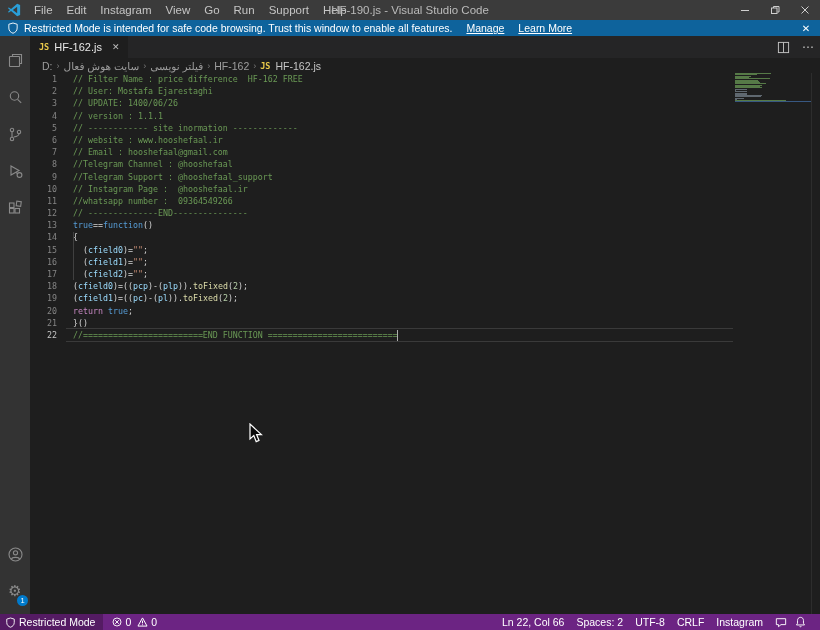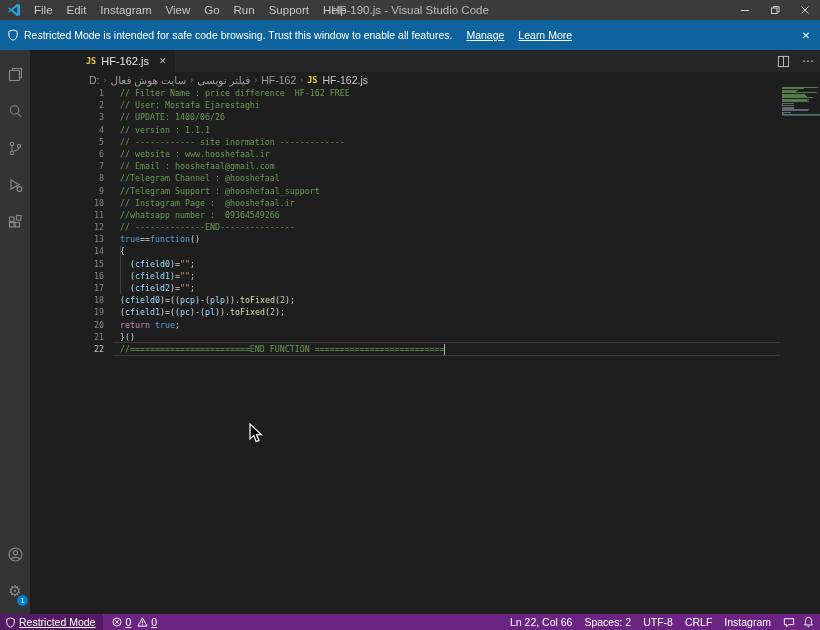--- a/index.html
+++ b/index.html
@@ -11,40 +11,40 @@
   .titlebar { height:20px; background:#3b3b3b; display:flex; align-items:center;
               color:#cccccc; font-size:11.5px; position:relative; flex:0 0 auto; }
   .vscode-logo { width:14px; height:14px; margin:0 6px 0 7px; flex:0 0 auto; }
   .menu-item { padding:12px 7px; line-height:20px; color:#c5c5c5; cursor:default; }
   .window-title { position:absolute; left:50%; transform:translateX(-50%); color:#bbbbbb; white-space:nowrap; }
   .win-controls { position:absolute; right:0; top:0; height:20px; display:flex; }
   .win-btn { width:30px; height:20px; display:flex; align-items:center; justify-content:center; }
   .win-btn svg { stroke:#cfcfcf; }
 
   
-  .banner { height:30px; background:#0E639C; color:#ffffff; display:flex; align-items:center;
+  .banner { height:16px; background:#0E639C; color:#ffffff; display:flex; align-items:center;
             font-size:10.5px; padding:0 6px; flex:0 0 auto; }
   .banner .shield { margin:0 6px 0 2px; }
   .banner-link { text-decoration:underline; margin-left:14px; cursor:pointer; white-space:nowrap; }
   .banner-spacer { flex:1; }
   .banner-close { width:16px; text-align:center; cursor:pointer; font-size:10px; }
 
   
   .workbench { flex:1; display:flex; min-height:0; }
   .activitybar { width:30px; background:#333333; display:flex; flex-direction:column; align-items:center;
                  padding-top:6px; flex:0 0 auto; }
   .act-item { width:30px; height:37px; display:flex; align-items:center; justify-content:center; position:relative; }
   .act-item svg { stroke:#8a8a8a; fill:none; stroke-width:1.1; }
   .act-spacer { flex:1; }
   .gear-glyph { color:#8a8a8a; font-size:15px; line-height:1; font-family:"DejaVu Sans", sans-serif; }
   .badge { position:absolute; right:2px; bottom:4px; min-width:11px; height:11px; border-radius:6px;
            background:#007acc; color:#fff; font-size:7.5px; display:flex; align-items:center;
            justify-content:center; padding:0 2px; }
 
-  .editor-group { flex:1; display:flex; flex-direction:column; min-width:0;margin-left:47px; }
+  .editor-group { flex:1; display:flex; flex-direction:column; min-width:0; }
 
   
   .tabbar { height:22px; background:#252526; display:flex; align-items:stretch; flex:0 0 auto; position:relative; }
   .tab { background:#1e1e1e; display:flex; align-items:center; padding:0 9px; font-size:11px;
          color:#e7e7e7; border-right:1px solid #252526; }
   .js-badge { color:#e8c84a; font-weight:bold; font-size:8.5px; margin-right:5px;
               font-family:"DejaVu Sans Mono", monospace; }
   .tab-close { margin-left:10px; color:#bdbdbd; font-size:9px; cursor:pointer; }
   .editor-actions { position:absolute; right:6px; top:0; height:22px; display:flex; align-items:center; gap:12px; color:#c5c5c5; }
 
@@ -72,22 +72,22 @@
   .minimap { position:absolute; width:56px; }
   .mm-line { position:absolute; height:1px; left:0; }
   .mm-cursor { position:absolute; height:1px; background:rgba(70,120,185,0.65); }
   .overview-border { position:absolute; width:1px; background:rgba(255,255,255,0.07); }
 
   
   .statusbar { height:16px; background:#6c2483; color:#ffffff; display:flex; align-items:center;
                font-size:10.5px; flex:0 0 auto; }
   .sb-prominent { background:#541b63; height:16px; display:flex; align-items:center; padding:0 8px 0 6px; gap:4px; }
   .sb-item { display:flex; align-items:center; gap:3px; padding:0 5px; white-space:nowrap; }
-  .sb-left { display:flex; align-items:center;text-decoration:underline; }
-  .sb-right { margin-left:auto; display:flex; align-items:center; padding-right:0; }
+  .sb-left { display:flex; align-items:center; }
+  .sb-right { margin-left:auto; display:flex; align-items:center; padding-right:8px; }
   .sb-right .sb-item { padding:0 6px; }
 
   
   .mouse { position:absolute; left:249px; top:423px; z-index:50; pointer-events:none; }
 </style>
 </head>
 <body>
 
 <div id="app">
 

